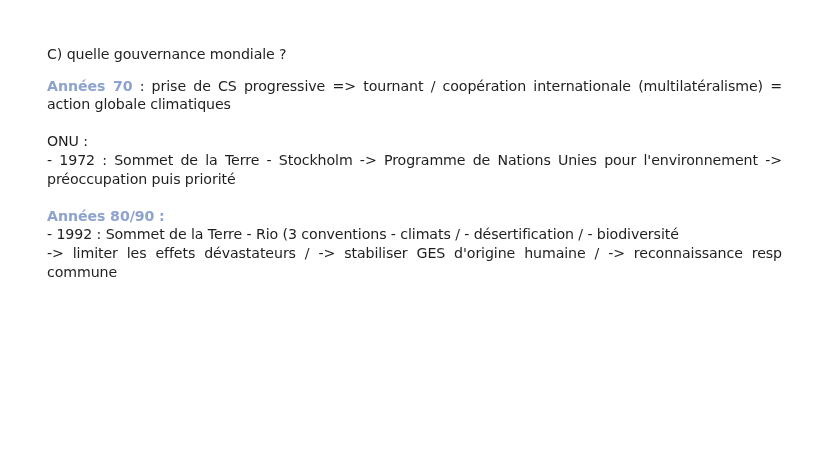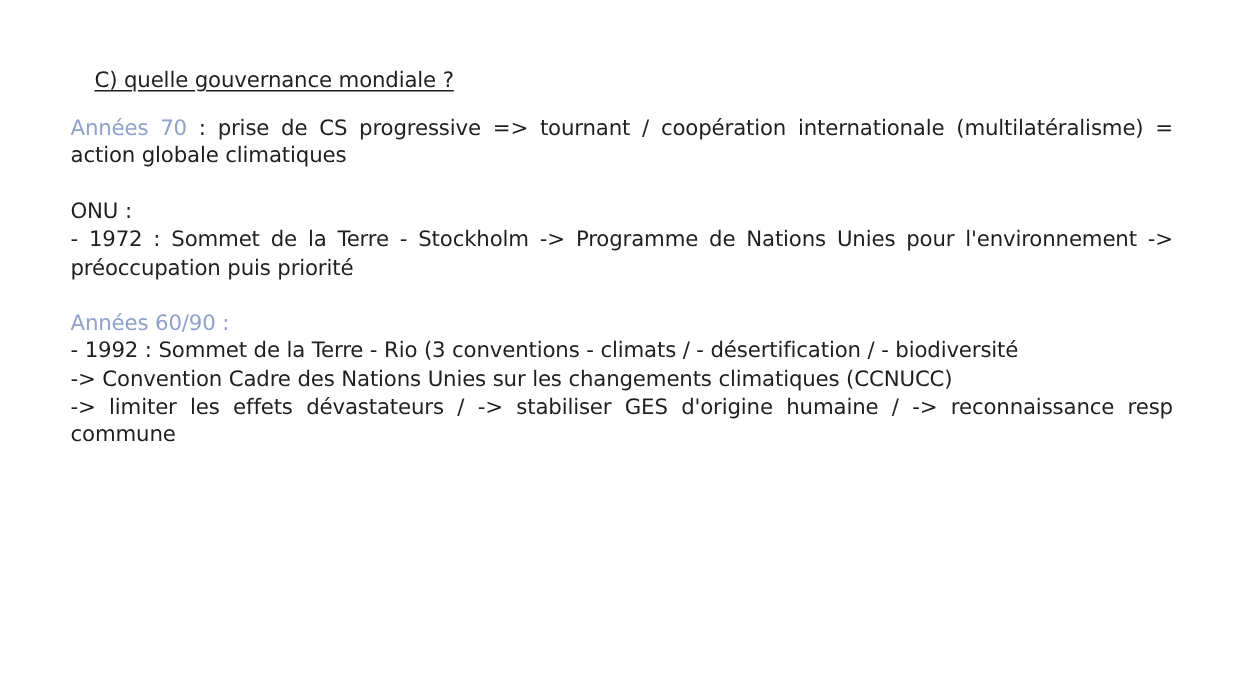--- a/index.html
+++ b/index.html
@@ -18,33 +18,32 @@
     .page {
       position: absolute;
       left: 47px;
       top: 45px;
       width: 735px;
       font-size: 14.2px;
       line-height: 18.6px;
       letter-spacing: -0.1px;
     }
     .heading {
-      text-decoration: underline;
       text-underline-offset: 2px;
-      margin: 0 0 13px 16px;
+      margin: 0 0 13px 0;
     }
     .para {
       margin: 0;
       text-align: justify;
       text-align-last: left;
     }
     .gap { height: 18.6px; }
     .accent {
       color: #8ea2cf;
-      font-weight: normal;
+      font-weight: bold;
     }
     .line { display: block; }
     .justify-line {
       display: block;
       text-align: justify;
       text-align-last: justify;
     }
   </style>
 </head>
 <body>
@@ -62,23 +61,22 @@
 
   <div class="para">
     <span class="line">ONU :</span>
     <span class="justify-line">- 1972 : Sommet de la Terre - Stockholm -&gt; Programme de Nations Unies pour l'environnement -&gt;</span>
     <span class="line">préoccupation puis priorité</span>
   </div>
 
   <div class="gap"></div>
 
   <div class="para">
-    <span class="line accent">Années 60/90 :</span>
+    <span class="line accent">Années 80/90 :</span>
     <span class="line">- 1992 : Sommet de la Terre - Rio (3 conventions - climats / - désertification / - biodiversité</span>
-    <span class="line">-&gt; Convention Cadre des Nations Unies sur les changements climatiques (CCNUCC)</span>
     <span class="justify-line">-&gt; limiter les effets dévastateurs / -&gt; stabiliser GES d'origine humaine / -&gt; reconnaissance resp</span>
     <span class="line">commune</span>
   </div>
 
   <div class="gap"></div>
 
 
 </div>
 
 </body></html>

